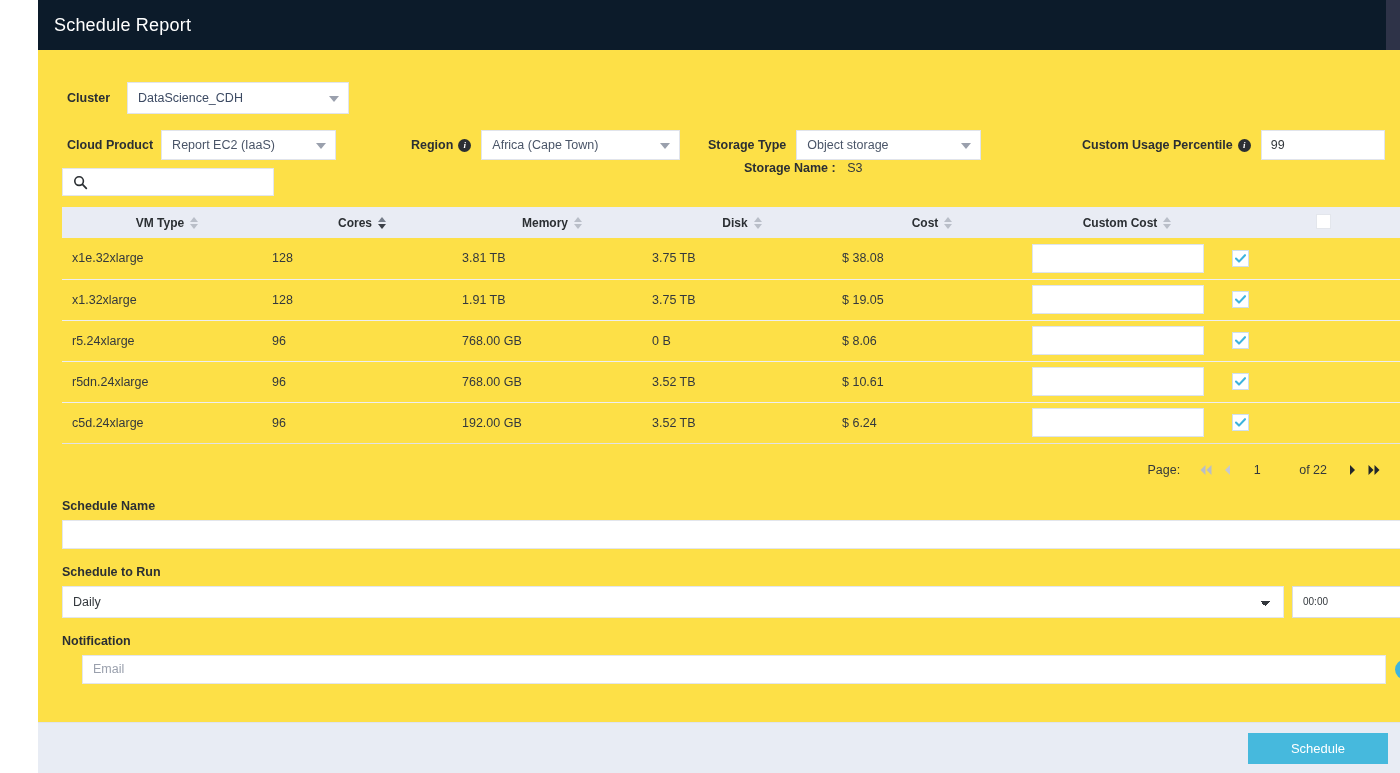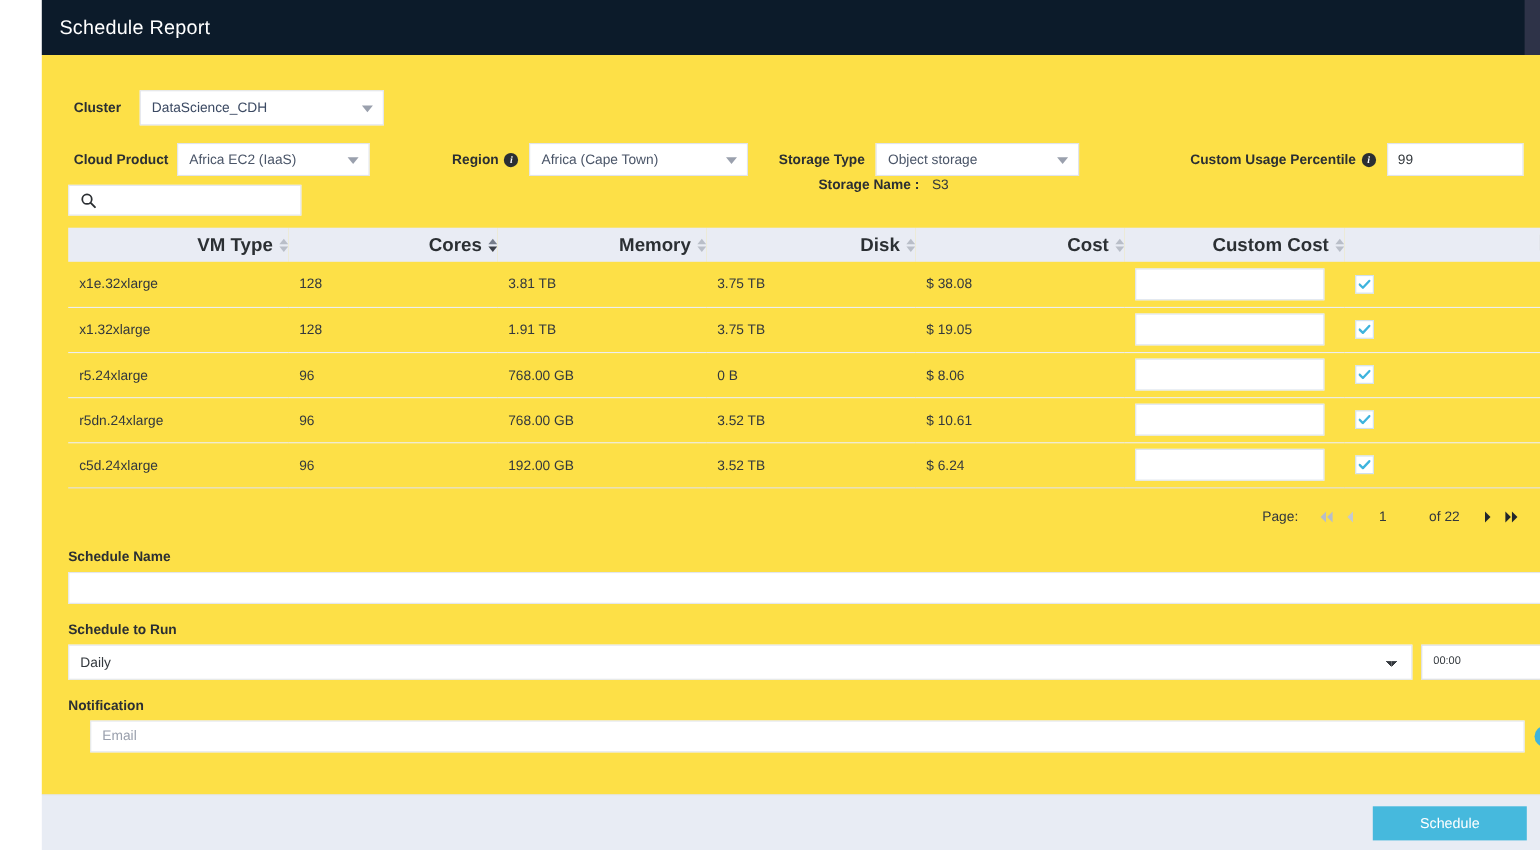--- a/index.html
+++ b/index.html
@@ -108,22 +108,22 @@
     border: 0; outline: 0; flex: 1; height: 100%;
     font-size: 12.5px; color: #33383d; padding-left: 8px;
     font-family: "Liberation Sans", sans-serif; background: transparent;
   }
   .search-input::placeholder { color: #9aa0ad; }
 
   
   .tbl { width: 1352px; border-collapse: collapse; table-layout: fixed; }
   .tbl thead th {
     background: #e9ecf4; height: 31px;
-    font-size: 17px; font-weight: bold; color: #2b2f33;
-    text-align: right; padding: 0 0 0 10px; white-space: nowrap;
+    font-size: 12px; font-weight: bold; color: #2b2f33;
+    text-align: center; padding: 0 0 0 10px; white-space: nowrap;
   }
   .th-inner { display: inline-flex; align-items: center; gap: 6px; }
   .sorter { display: inline-flex; flex-direction: column; gap: 2px; }
   .sorter i {
     display: block; width: 0; height: 0;
     border-left: 4px solid transparent; border-right: 4px solid transparent;
   }
   .sorter i.up   { border-bottom: 5px solid #b9bec8; }
   .sorter i.down { border-top:    5px solid #b9bec8; }
   .sorter.active i.up   { border-bottom-color: #767d8a; }
@@ -255,21 +255,21 @@
         <span class="fl">Cluster</span>
         <div class="dd cluster">
           <span>DataScience_CDH</span>
           <span class="caret"></span>
         </div>
       </div>
 
       <div class="field-row f-cloud">
         <span class="fl">Cloud Product</span>
         <div class="dd">
-          <span>Africa EC2 (IaaS)</span>
+          <span>Report EC2 (IaaS)</span>
           <span class="caret"></span>
         </div>
       </div>
 
       <div class="field-row f-region">
         <span class="fl">Region</span>
         <span class="info-icon">i</span>
         <div class="dd">
           <span>Africa (Cape Town)</span>
           <span class="caret"></span>

